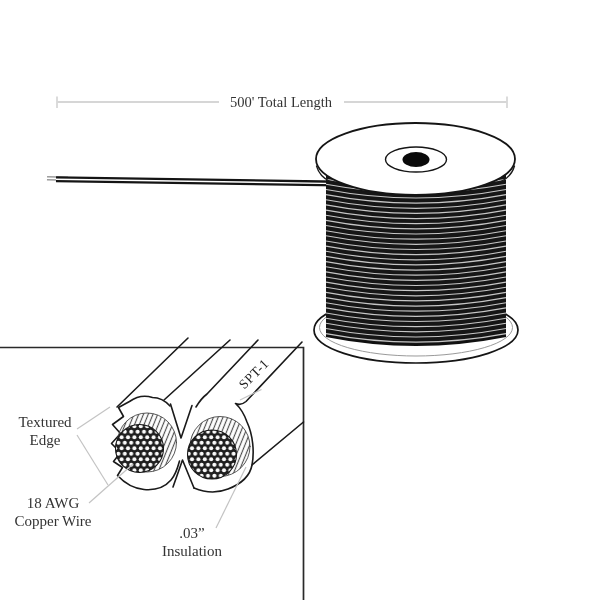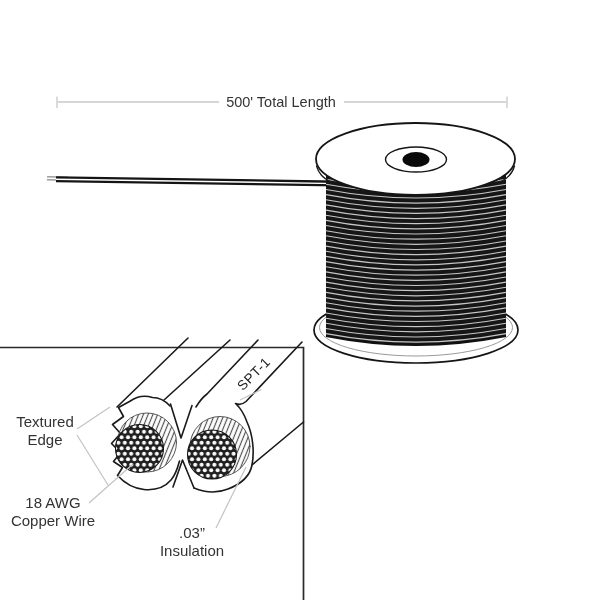--- a/index.html
+++ b/index.html
@@ -1,17 +1,17 @@
 <!DOCTYPE html>
 <html><head>
 <meta charset="utf-8">
 <style>
   html,body{margin:0;padding:0;background:#ffffff;}
   .stage{position:relative;width:600px;height:600px;background:#ffffff;overflow:hidden;
-         font-family:Liberation Sans, sans-serif;}
+         font-family:Liberation Serif, serif;}
   .dimtext{font-size:14.5px;}
   .lbl{font-size:15px;}
   .spt{font-size:13.5px;letter-spacing:0.6px;}
   .ol{stroke:#1a1a1a;fill:none;stroke-width:1.6;stroke-linejoin:round;stroke-linecap:round;}
   .olthin{stroke:#1a1a1a;fill:none;stroke-width:1.3;stroke-linecap:round;}
   text{stroke:none;}
 </style>
 </head>
 <body>
 

